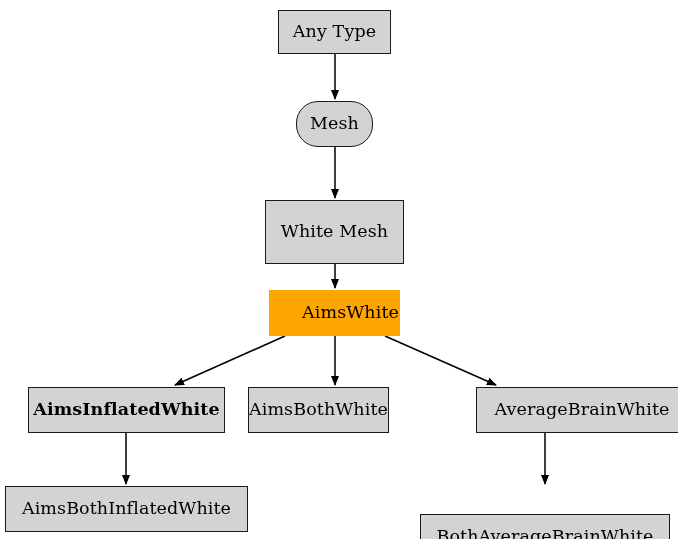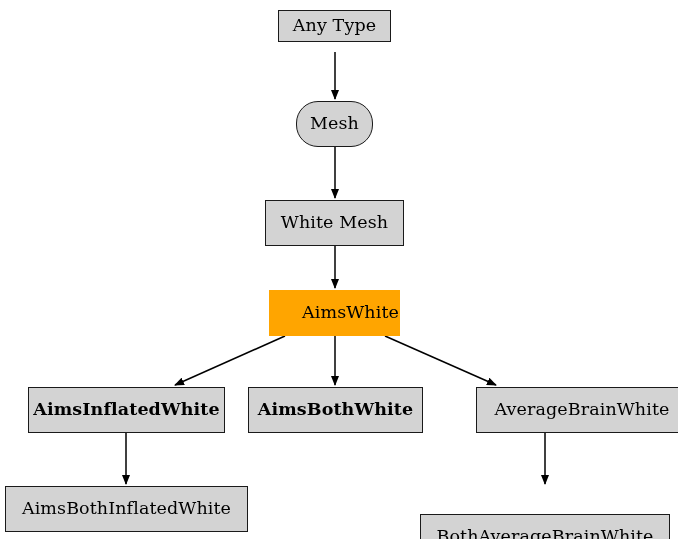--- a/index.html
+++ b/index.html
@@ -66,36 +66,36 @@
         <line x1="335" y1="246" x2="335" y2="288" stroke="#000000" stroke-width="1.5" marker-end="url(#arrowhead)"></line>
         <line x1="285" y1="336" x2="175" y2="385" stroke="#000000" stroke-width="1.5" marker-end="url(#arrowhead)"></line>
         <line x1="335" y1="336" x2="335" y2="385" stroke="#000000" stroke-width="1.5" marker-end="url(#arrowhead)"></line>
         <line x1="385" y1="336" x2="496" y2="385" stroke="#000000" stroke-width="1.5" marker-end="url(#arrowhead)"></line>
         <line x1="126" y1="433" x2="126" y2="484" stroke="#000000" stroke-width="1.5" marker-end="url(#arrowhead)"></line>
         <line x1="545" y1="433" x2="545" y2="484" stroke="#000000" stroke-width="1.5" marker-end="url(#arrowhead)"></line>
       </g>
   </svg>
 
   <div id="nodes-group">
-      <div class="node" style="left: 278px; top: 10px; width: 113px; height: 32px;">
+      <div class="node" style="left: 278px; top: 10px; width: 113px; height: 44px;">
         <span class="node-label">Any Type</span>
       </div>
       <div class="node" style="left: 296px; top: 101px; width: 77px; height: 46px; border-radius: 22px;">
         <span class="node-label">Mesh</span>
       </div>
-      <div class="node" style="left: 265px; top: 200px; width: 139px; height: 46px;">
+      <div class="node" style="left: 265px; top: 200px; width: 139px; height: 64px;">
         <span class="node-label">White Mesh</span>
       </div>
       <div class="node highlight" style="left: 269px; top: 290px; width: 131px; height: 46px; padding-left: 32px;">
         <span class="node-label">AimsWhite</span>
       </div>
       <div class="node" style="left: 28px; top: 387px; width: 197px; height: 46px; font-weight: bold;">
         <span class="node-label">AimsInflatedWhite</span>
       </div>
-      <div class="node" style="left: 248px; top: 387px; width: 175px; height: 46px; font-weight: bold;">
+      <div class="node" style="left: 248px; top: 387px; width: 141px; height: 46px;">
         <span class="node-label">AimsBothWhite</span>
       </div>
       <div class="node" style="left: 438px; top: 387px; width: 212px; height: 46px; margin-left: 38px;">
         <span class="node-label">AverageBrainWhite</span>
       </div>
       <div class="node" style="left: 5px; top: 486px; width: 243px; height: 46px;">
         <span class="node-label">AimsBothInflatedWhite</span>
       </div>
       <div class="node" style="left: 420px; top: 486px; width: 250px; height: 46px; margin-top: 28px;">
         <span class="node-label">BothAverageBrainWhite</span>

